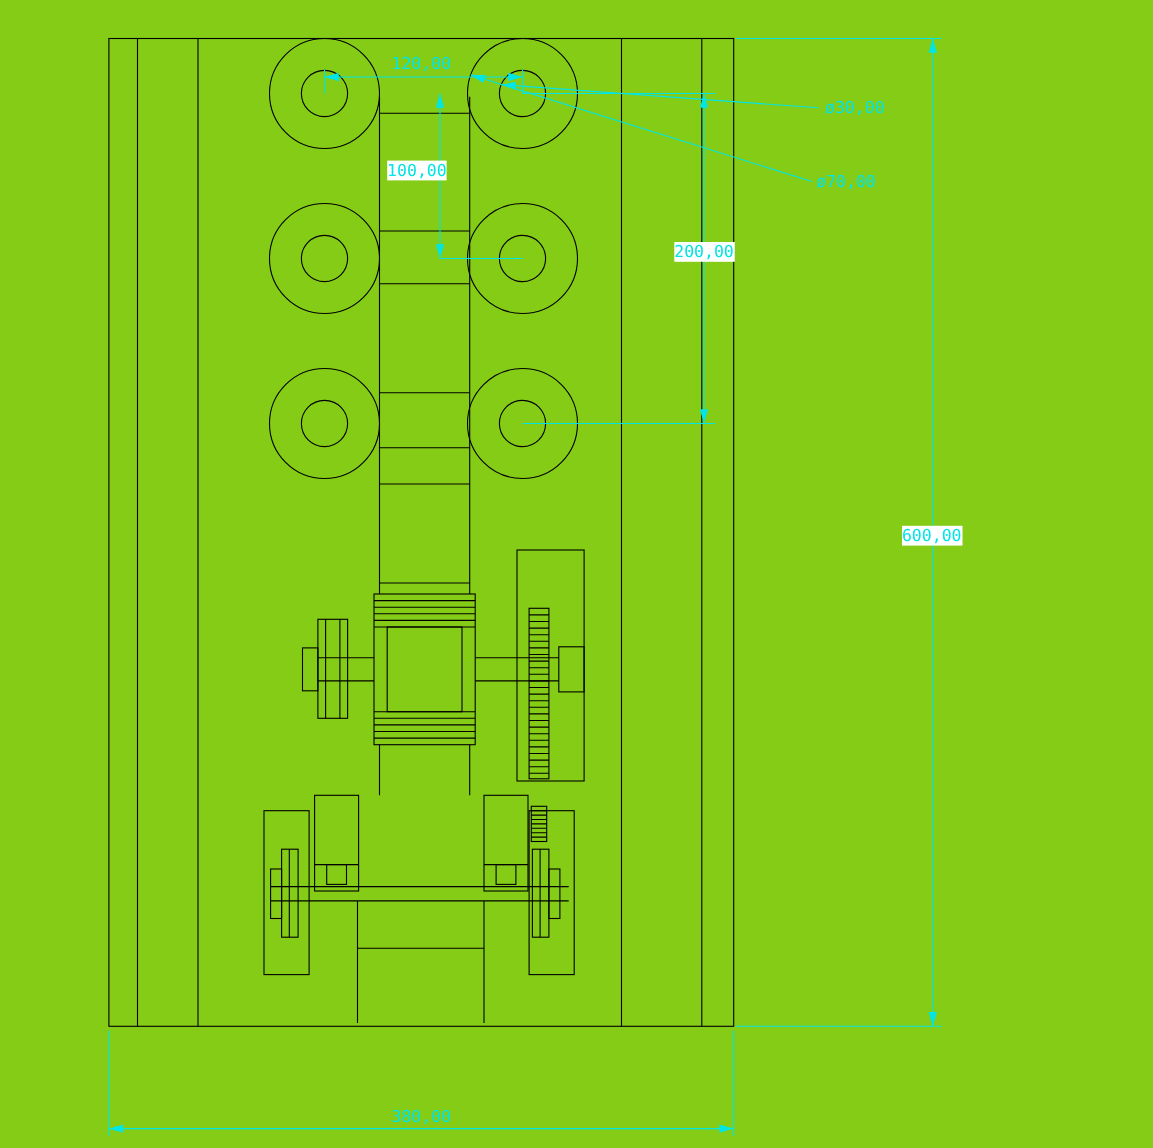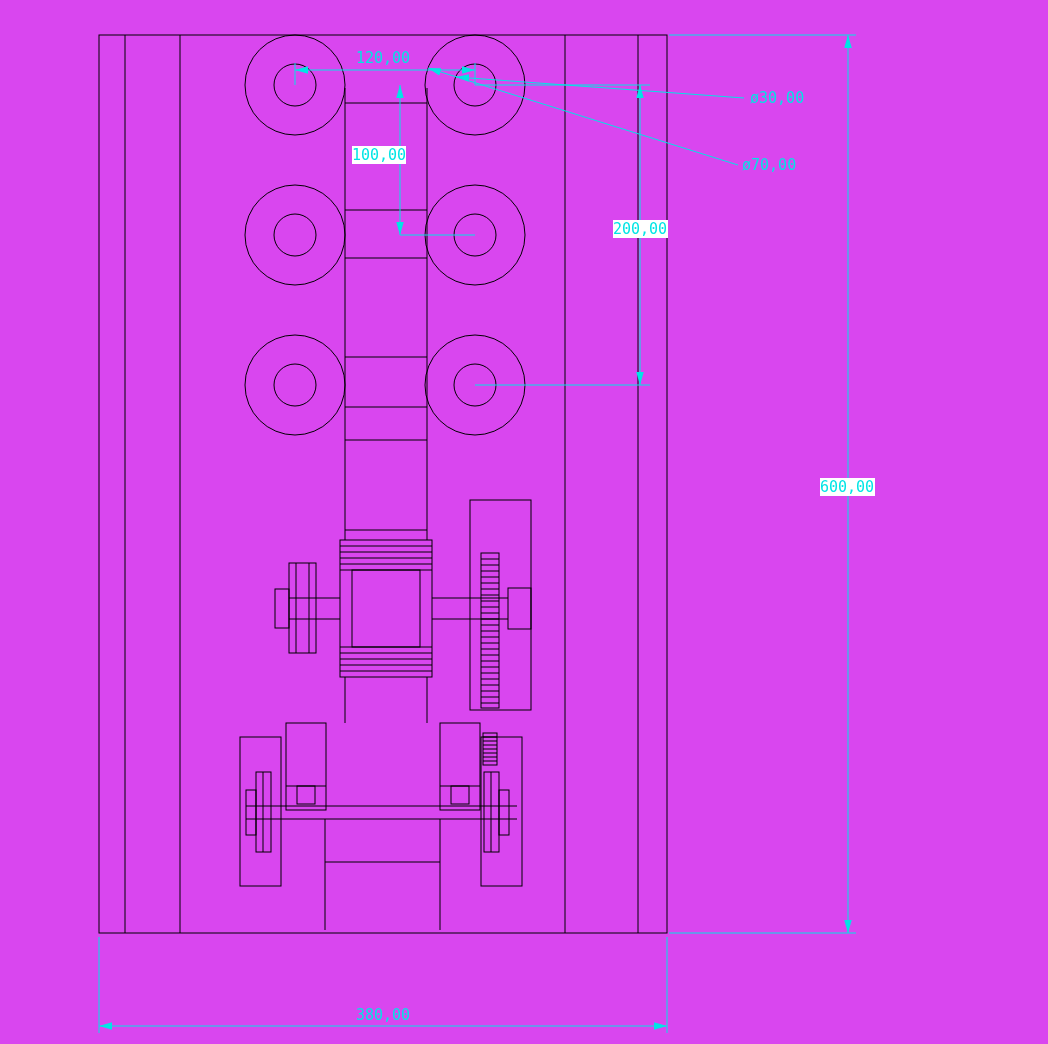--- a/index.html
+++ b/index.html
@@ -1,16 +1,16 @@
 <!DOCTYPE html>
 <html><head>
 <meta charset="utf-8">
 <style>
   html,body{margin:0;padding:0;background:#ffffff;}
-  .canvas{position:relative;width:1048px;height:1044px;background:#d946ef;overflow:hidden;}
+  .canvas{position:relative;width:1048px;height:1044px;background:#84cc16;overflow:hidden;}
   svg{display:block;}
   .ln{stroke:#000000;stroke-width:1;fill:none;}
   .dim{stroke:#00e5e5;stroke-width:1;fill:none;}
   .mask{fill:#ffffff;stroke:none;}
   text.dimtxt{font-family:"DejaVu Sans Mono", monospace;font-size:15px;fill:#00e5e5;}
 </style>
 </head>
 <body>
 
 <div class="canvas">

